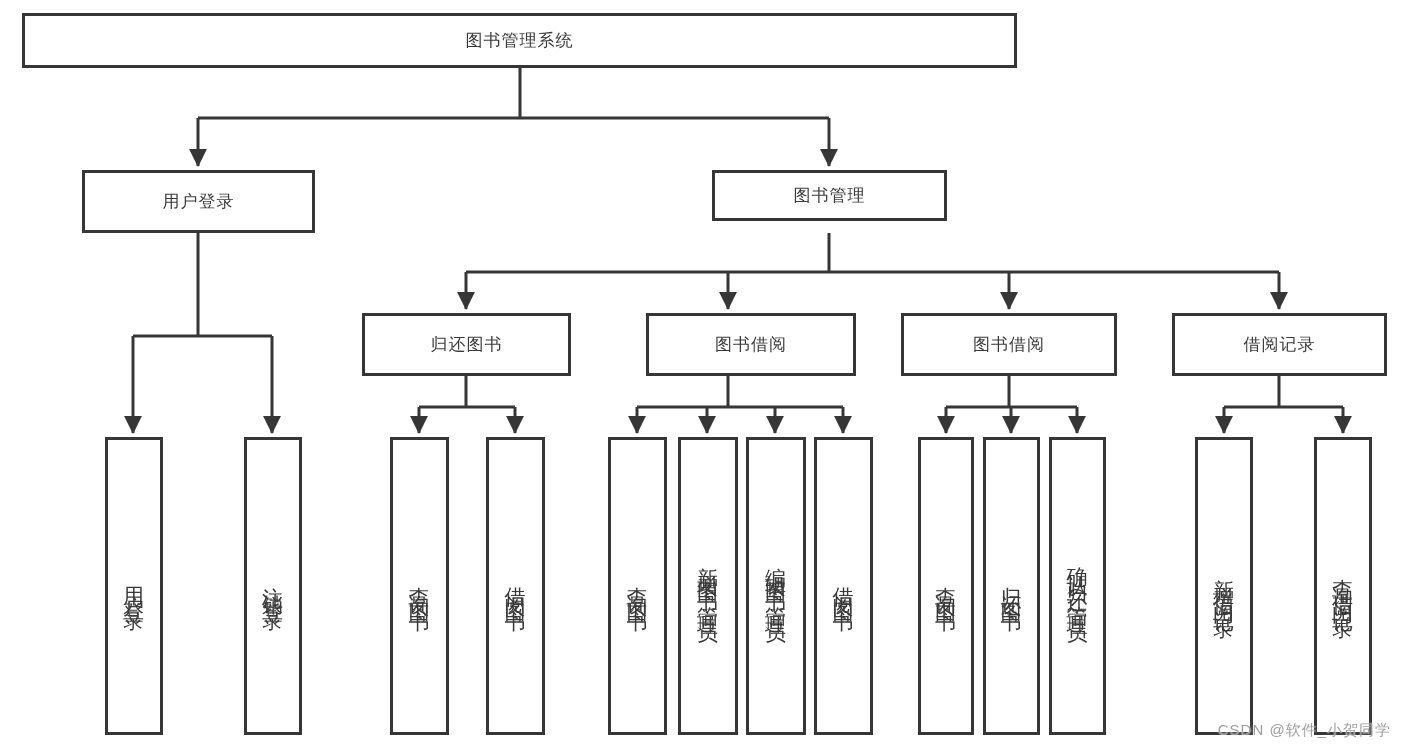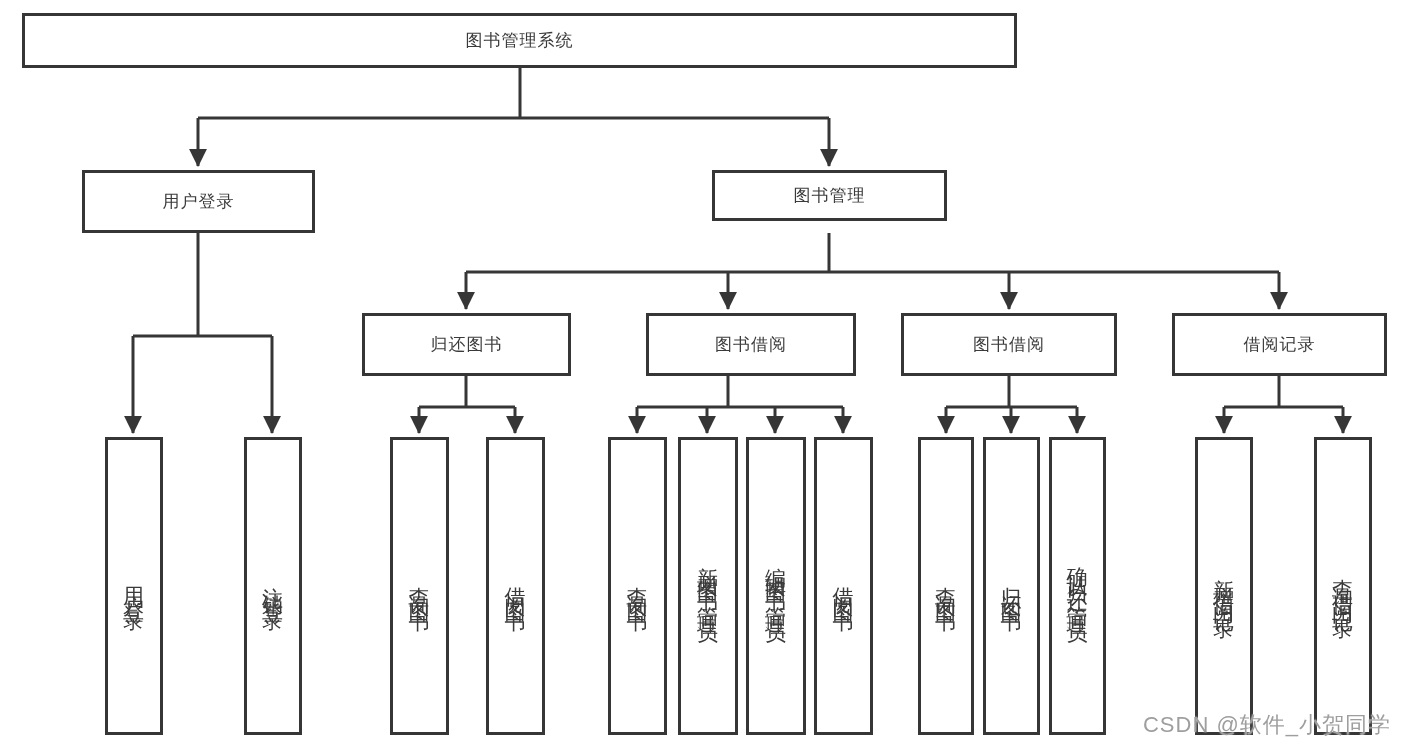--- a/index.html
+++ b/index.html
@@ -35,21 +35,21 @@
     font-size: 21px;
     letter-spacing: 8px;
     top: 437px;
     height: 298px;
   }
   .vbox span { display: block; }
   #watermark {
     position: absolute;
     right: 14px;
     bottom: 7px;
-    font-size: 22px;
+    font-size: 15px;
     color: #9e9e9e;
     text-shadow: 0 0 2px #ffffff;
     letter-spacing: 1px;
     white-space: nowrap;
   }
 </style>
 </head>
 <body>
 
 <div id="canvas">

